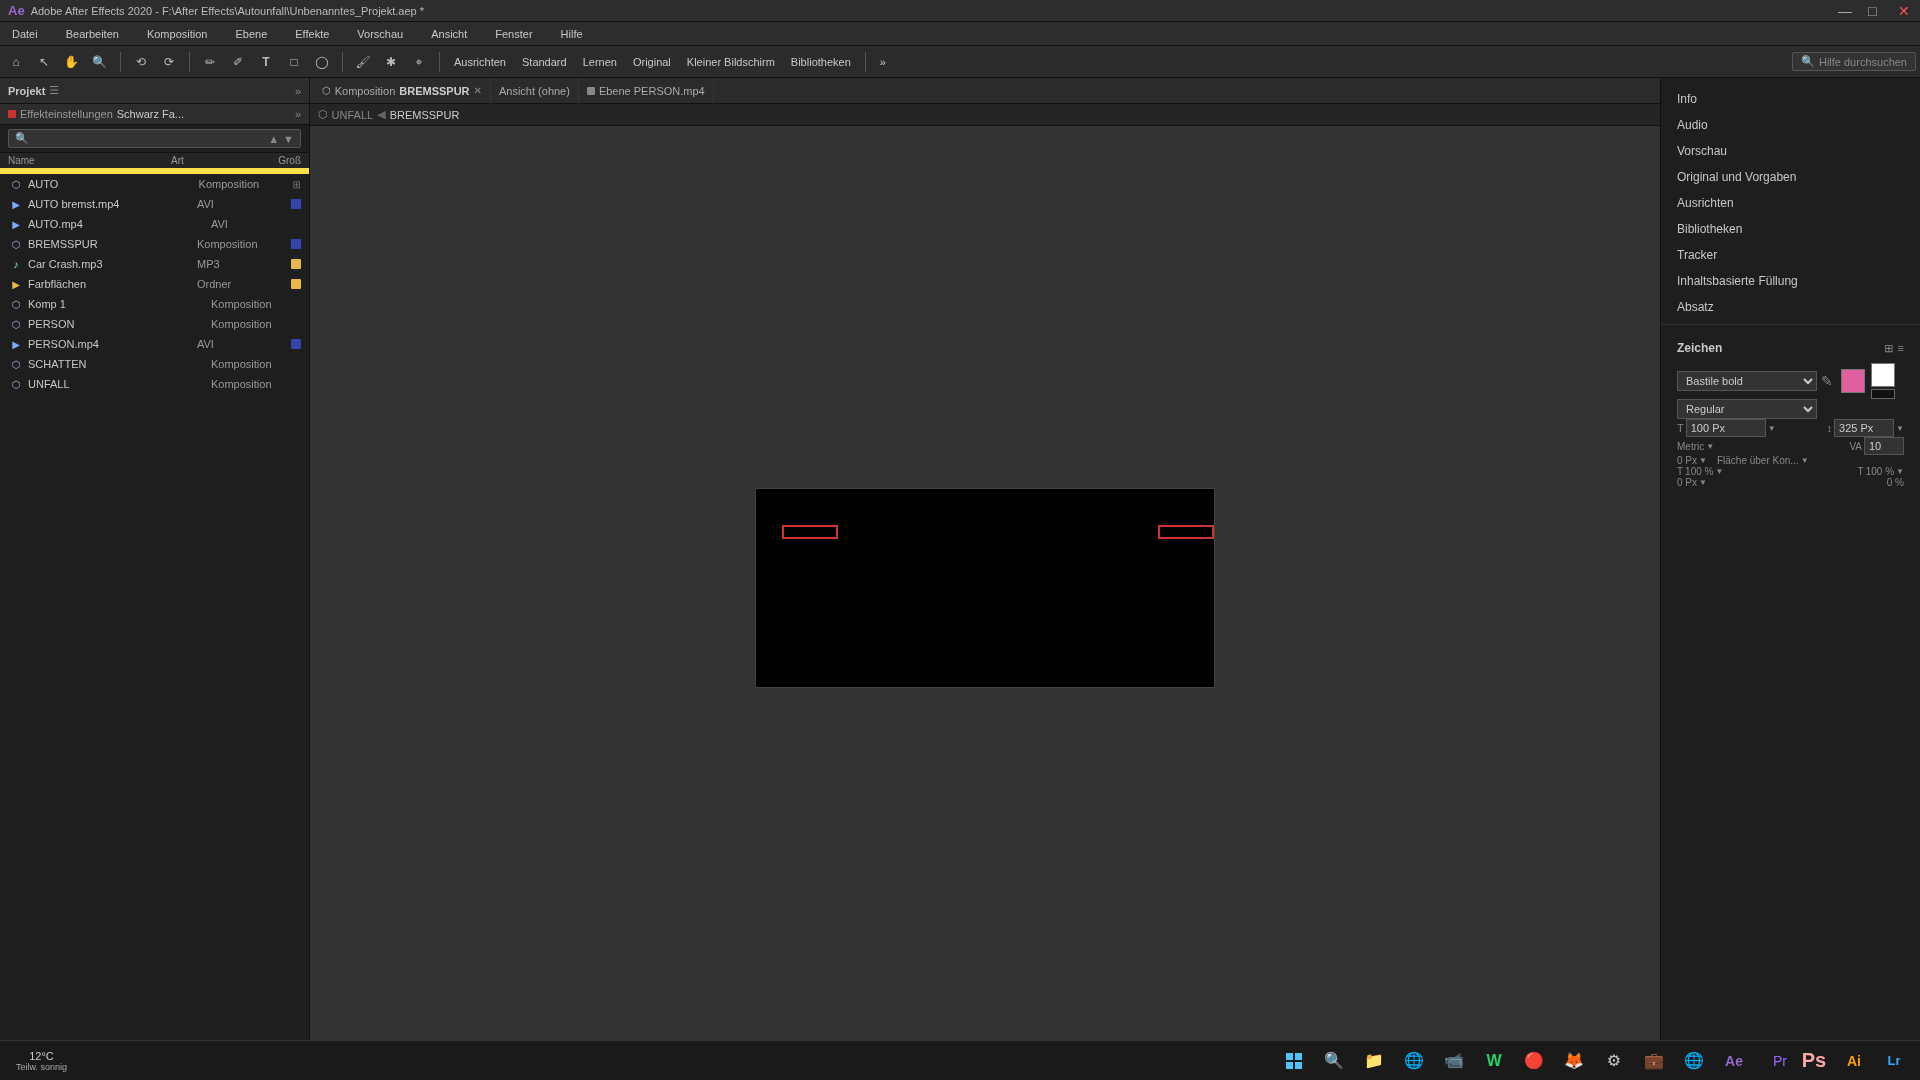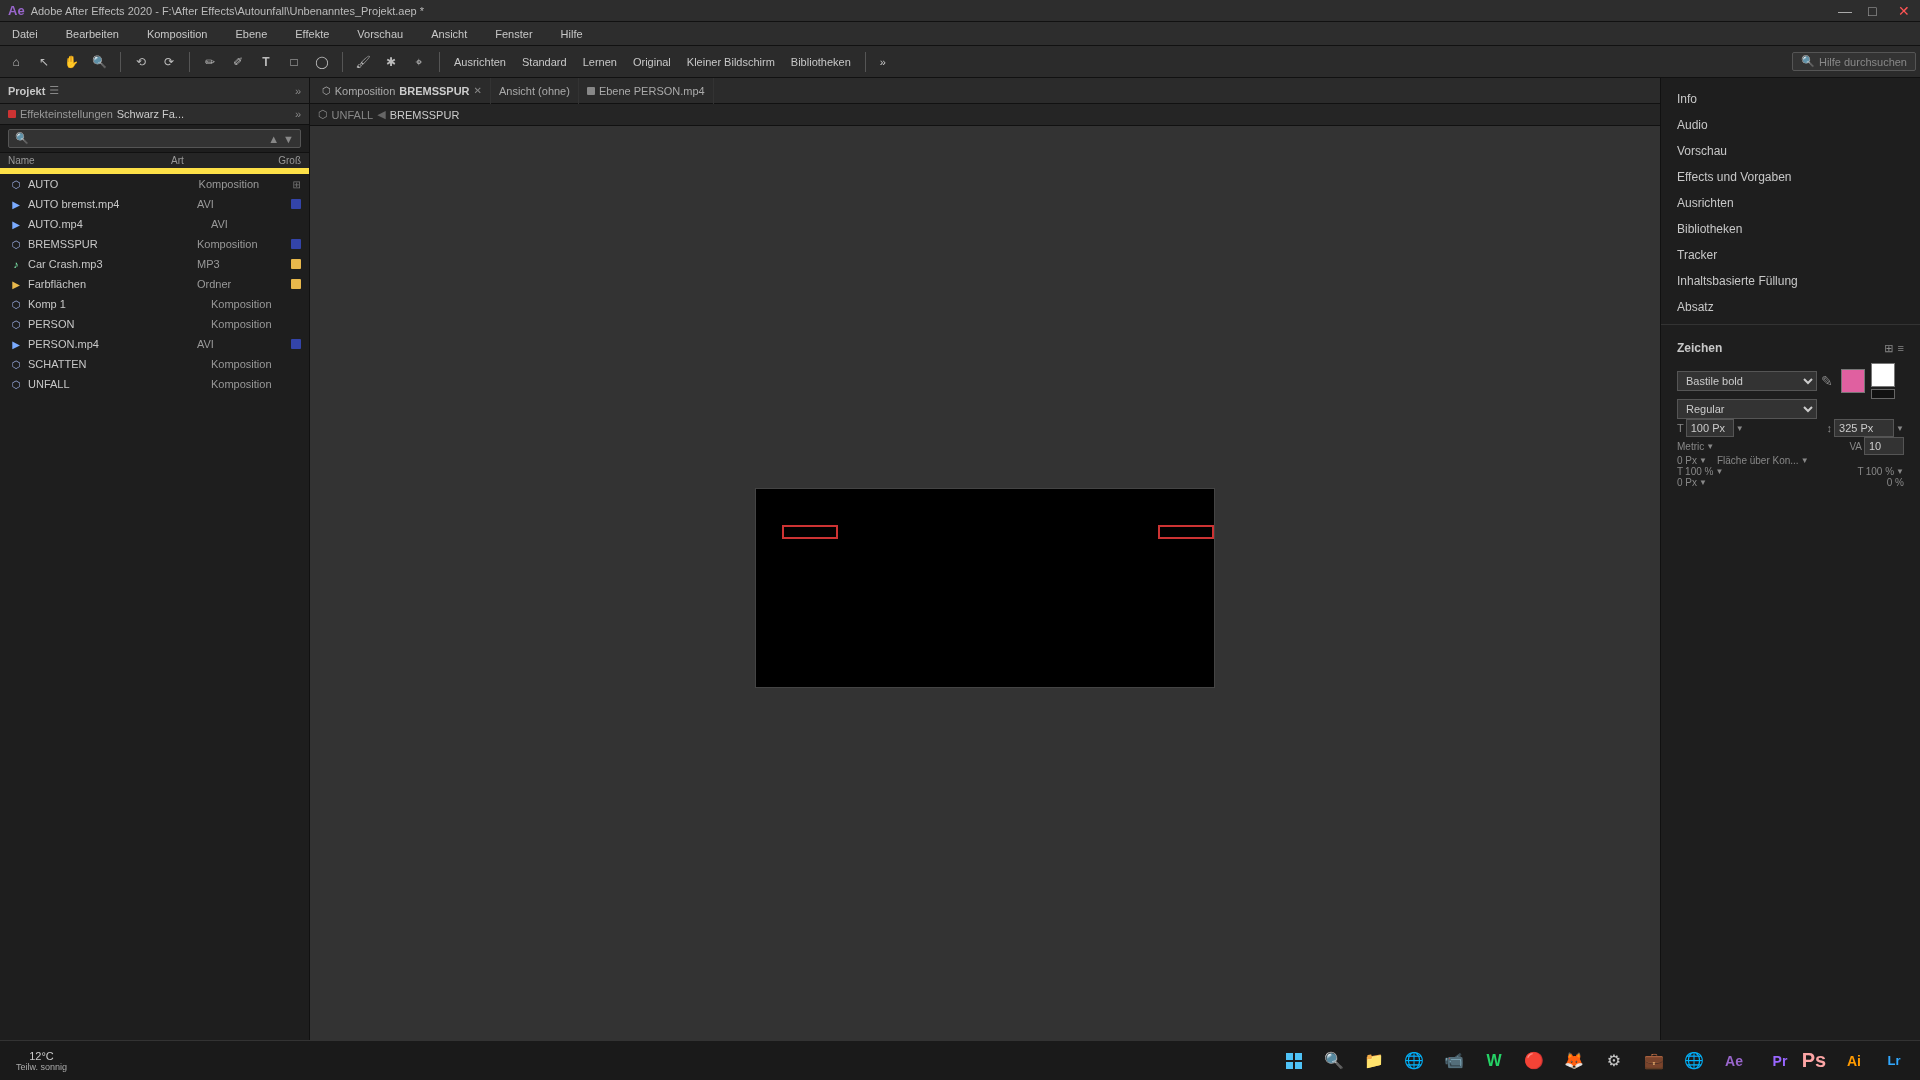--- a/index.html
+++ b/index.html
@@ -346,21 +346,21 @@
         <span style="cursor:pointer;">⊕</span>
       </span>
       <span style="color:#4a9eff;font-family:monospace;">+0,0</span>
     </div>
   </div>
 
   <div id="right-panel">
     <div class="right-panel-item">Info</div>
     <div class="right-panel-item">Audio</div>
     <div class="right-panel-item">Vorschau</div>
-    <div class="right-panel-item">Effects und Vorgaben</div>
+    <div class="right-panel-item">Original und Vorgaben</div>
     <div class="right-panel-item">Ausrichten</div>
     <div class="right-panel-item">Bibliotheken</div>
     <div class="right-panel-item">Tracker</div>
     <div class="right-panel-item">Inhaltsbasierte Füllung</div>
     <div class="right-panel-item">Absatz</div>
 
     <div class="right-panel-divider"></div>
 
     <div id="zeichen-section">
       <div id="zeichen-header">
@@ -390,21 +390,21 @@
 
         <div class="font-row">
           <select class="font-select">
             <option>Regular</option>
           </select>
         </div>
 
         <div class="font-row" style="justify-content:space-between;">
           <div style="display:flex;align-items:center;gap:2px;">
             <span style="color:#888;font-size:11px;">T</span>
-            <input type="text" class="font-size-input" value="100 Px" style="width: 48px;">
+            <input type="text" class="font-size-input" value="100 Px" style="width: 80px;">
             <span class="dropdown-arrow">▼</span>
           </div>
           <div style="display:flex;align-items:center;gap:2px;margin-left:8px;">
             <span style="color:#888;font-size:11px;">↕</span>
             <input type="text" class="font-size-input" value="325 Px" style="width: 60px;">
             <span class="dropdown-arrow">▼</span>
           </div>
         </div>
 
         <div class="font-row" style="justify-content:space-between;">
@@ -508,21 +508,21 @@
 
   <div class="taskbar-item">
     <span style="font-size:16px;">🌐</span>
   </div>
 
   <div class="taskbar-item">
     <span style="color:#9966cc;font-weight:bold;font-size:14px;">Ae</span>
   </div>
 
   <div class="taskbar-item">
-    <span style="color:#9966ff;font-weight:bold;font-size:14px;padding-left:12px;">Pr</span>
+    <span style="color:#9966ff;font-weight:normal;font-size:14px;padding-left:12px;">Pr</span>
   </div>
 
   <div class="taskbar-item">
     <span style="color:#fca5a5;font-weight:bold;font-size:20px;">Ps</span>
   </div>
 
   <div class="taskbar-item">
     <span style="color:#FF9A00;font-weight:bold;font-size:14px;">Ai</span>
   </div>
 

